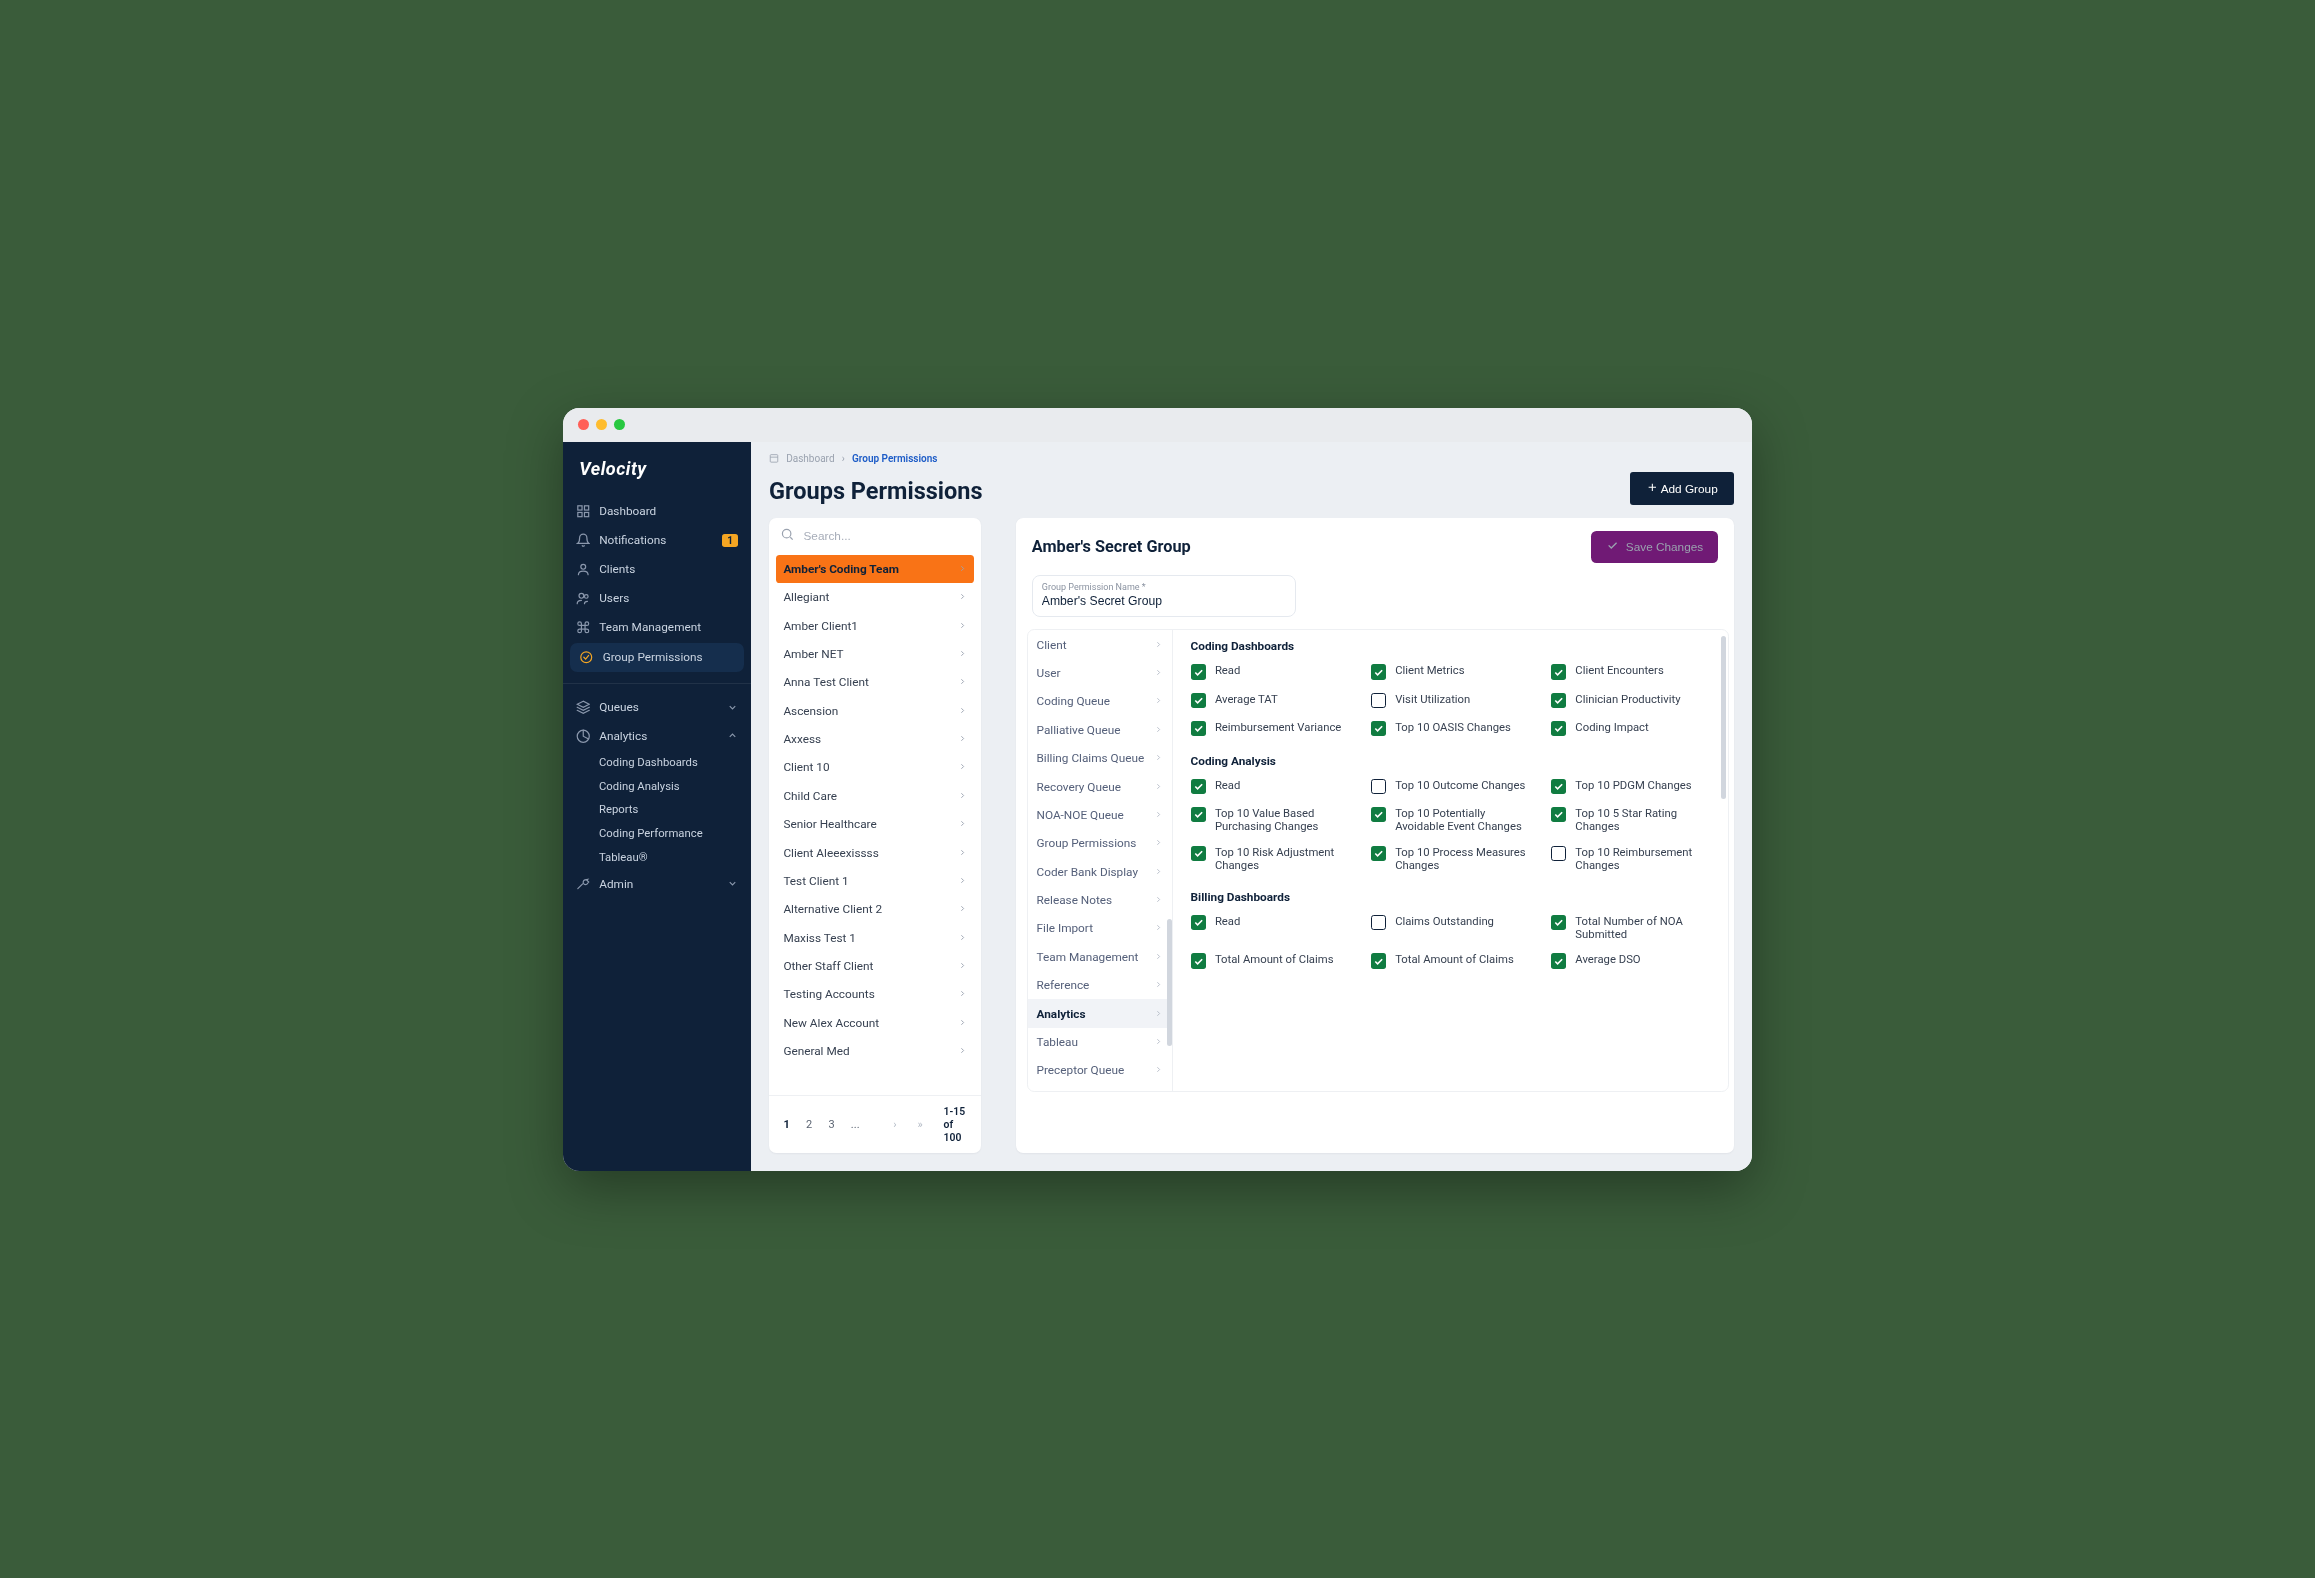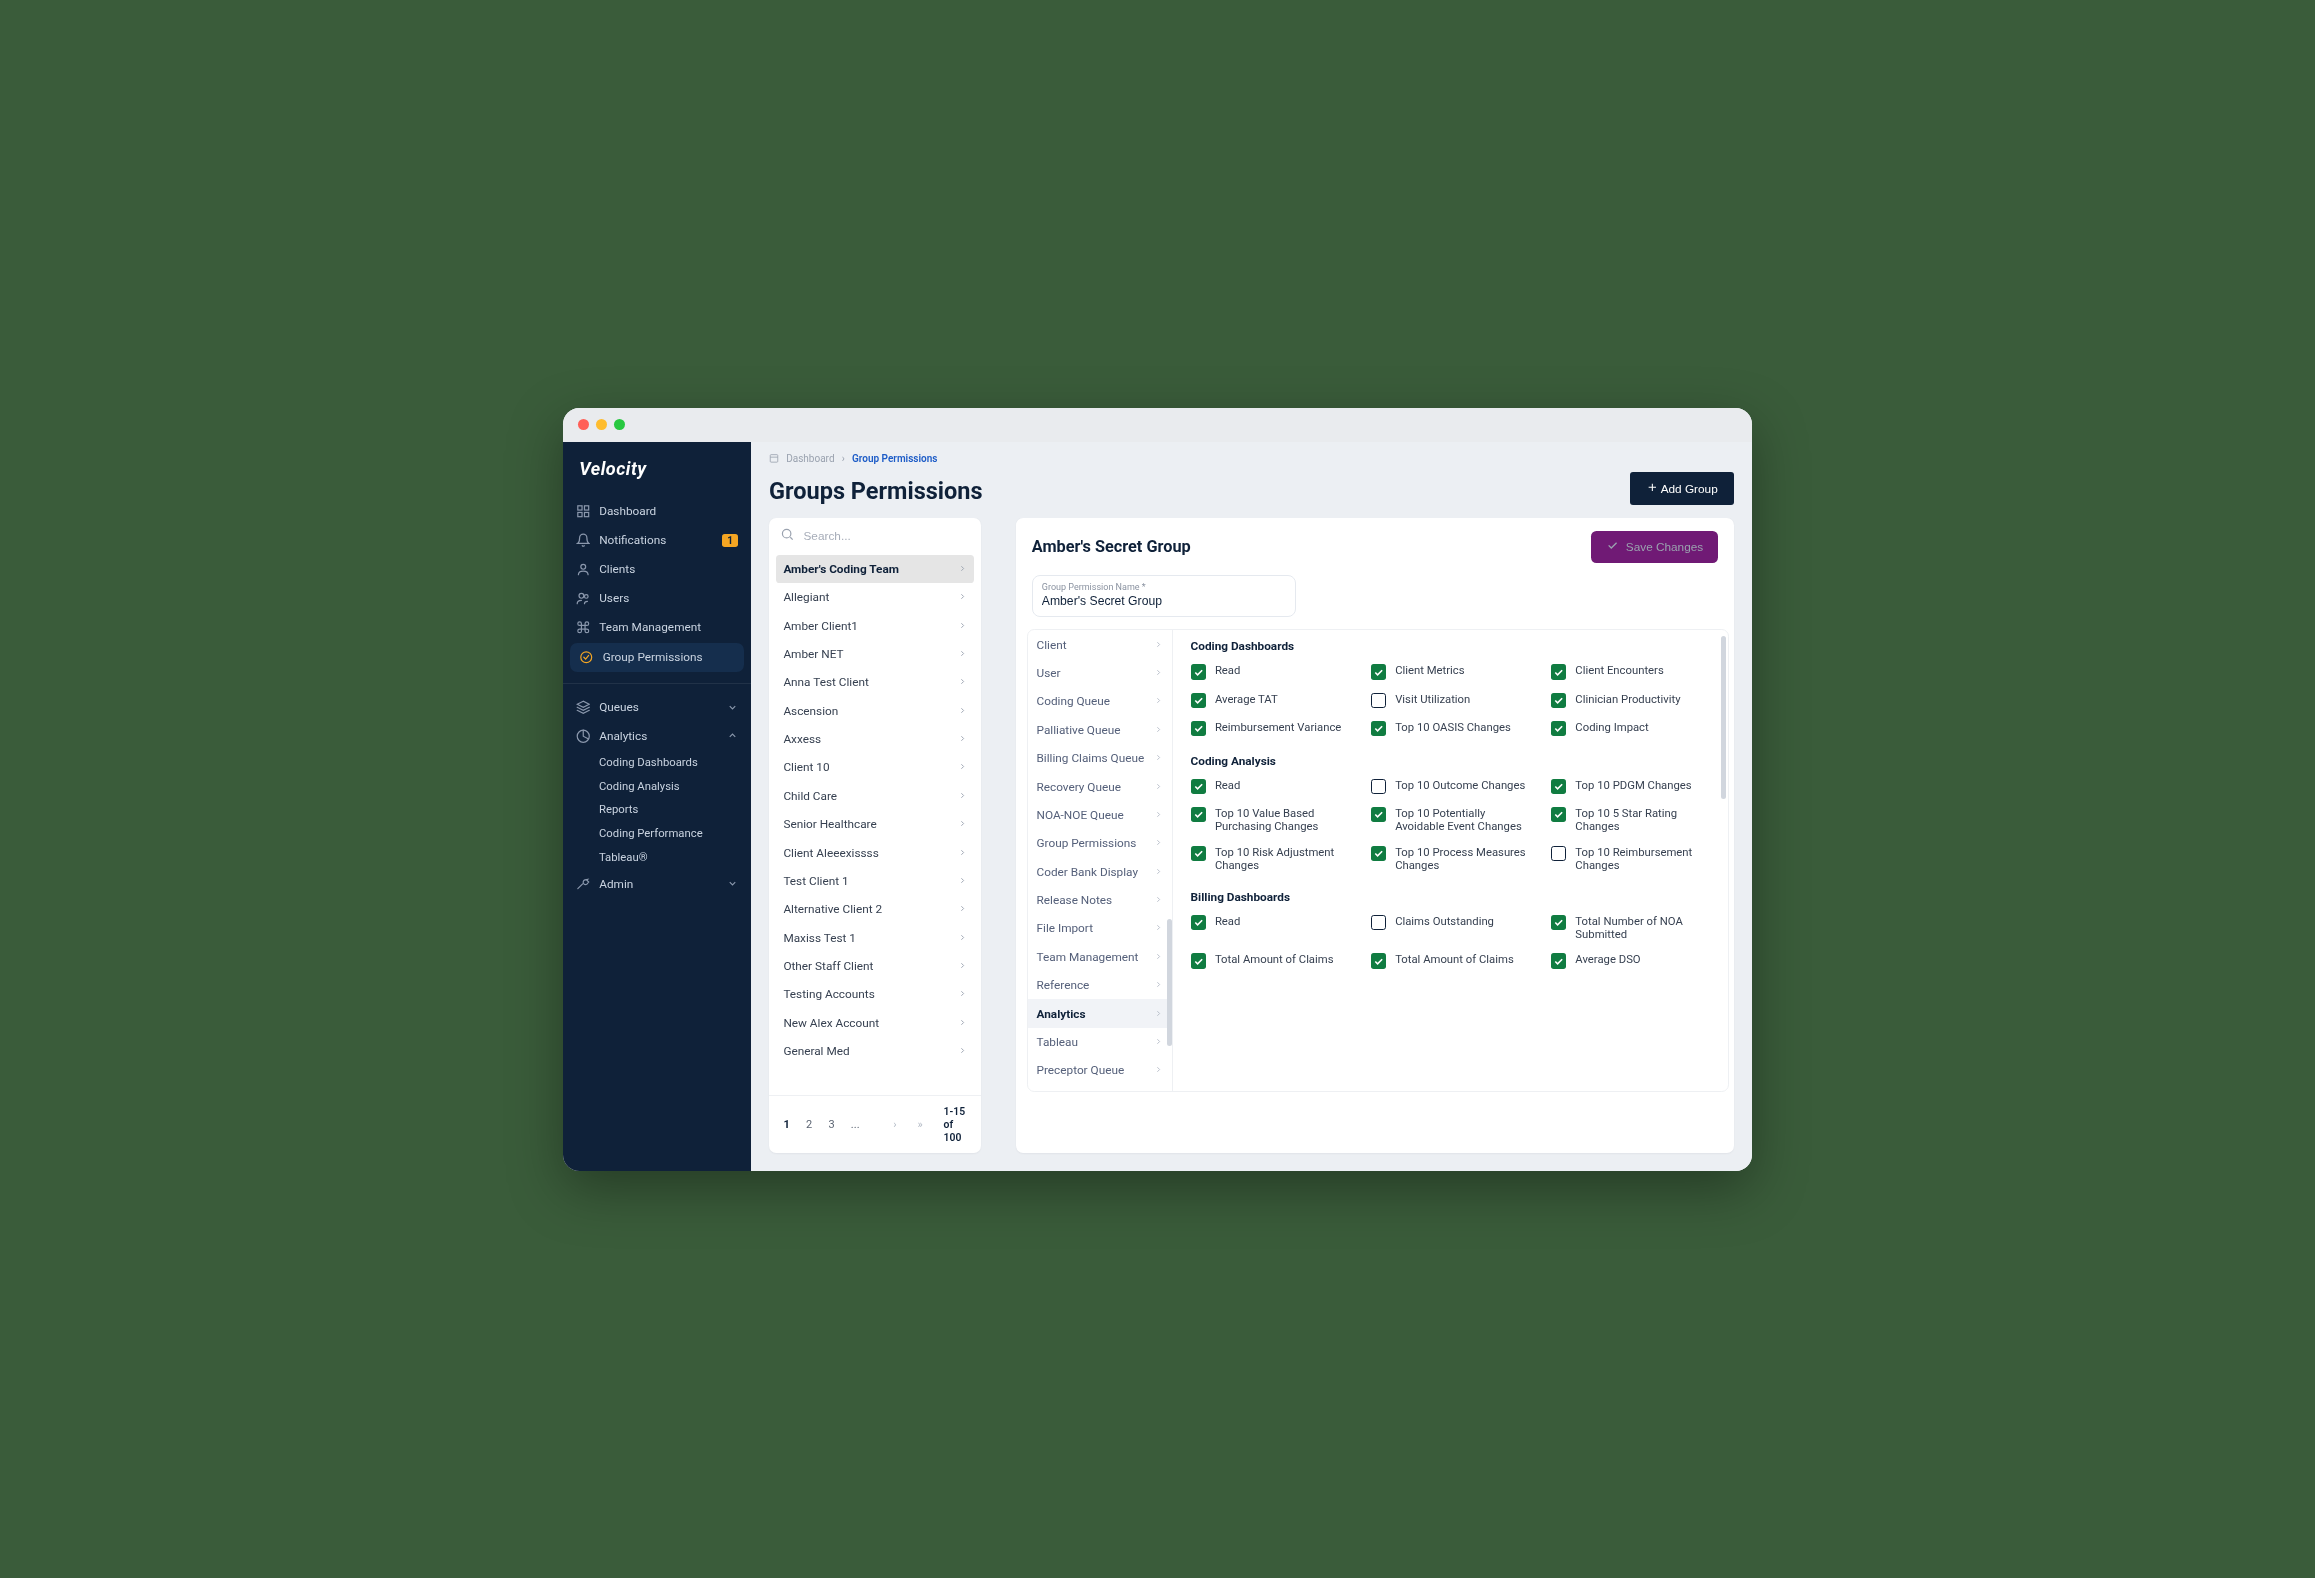--- a/index.html
+++ b/index.html
@@ -181,21 +181,21 @@
 .group-item {
   display: flex;
   align-items: center;
   justify-content: space-between;
   padding: 7.2px 7.2px;
   font-size: 11.8px;
   color: #374151;
   cursor: pointer;
   border-radius: 3.6px;
 }
-.group-item.selected { background: #e5e5e5; font-weight: 700; color: #0f2139; }
+.group-item.selected { background: #f97316; font-weight: 700; color: #0f2139; }
 .group-item .chev { color: #9aa2af; }
 .pager {
   border-top: 0.9px solid #eef0f3;
   padding: 9px 11px;
   display: flex;
   align-items: center;
   gap: 21px;
   font-size: 11px;
   color: #5b6472;
 }

